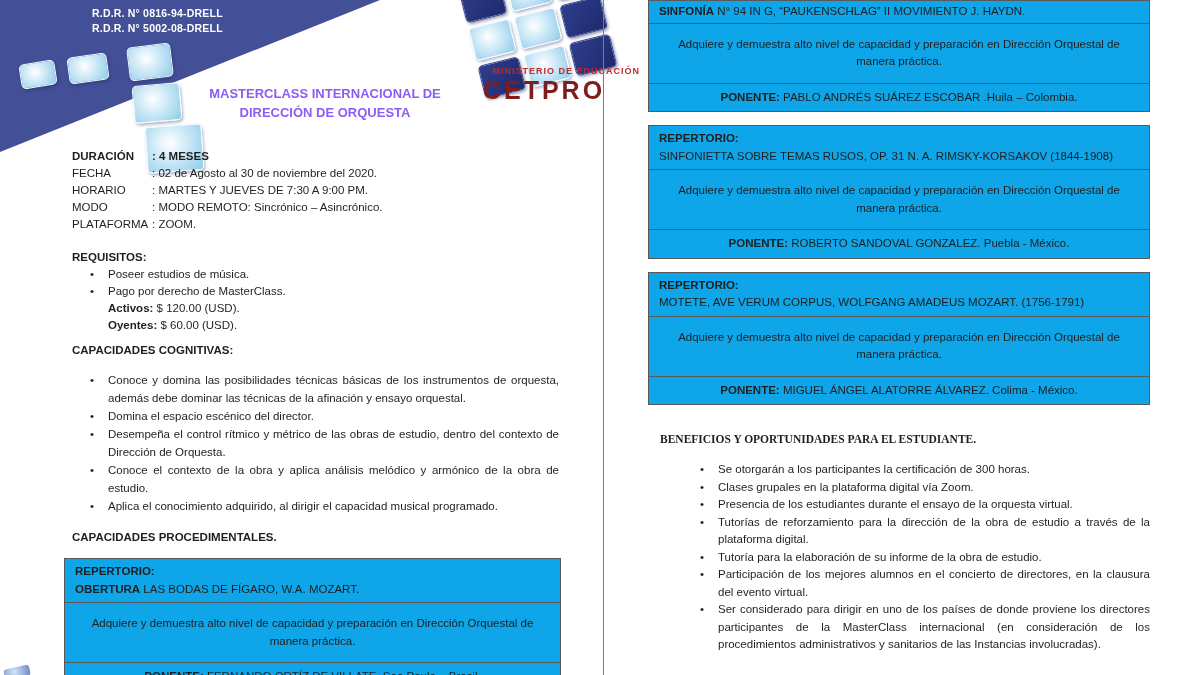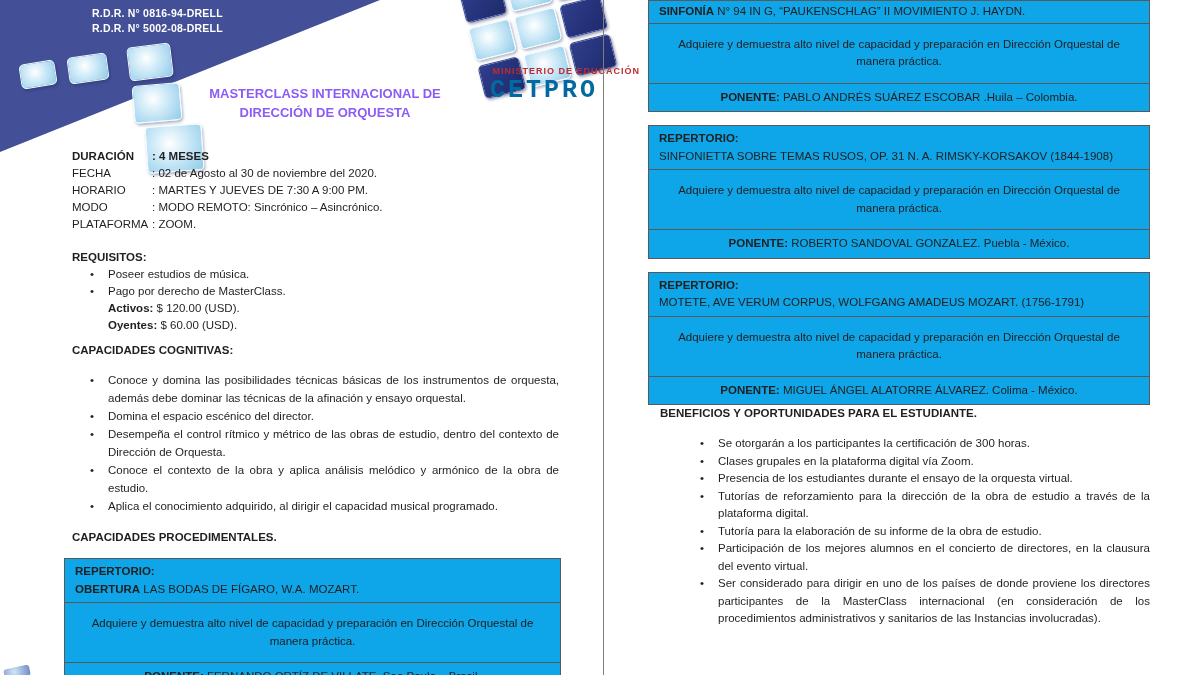--- a/index.html
+++ b/index.html
@@ -19,21 +19,21 @@
 
   .logo { position:absolute; left:448px; top:0; width:192px; height:130px; }
   .logo-grid { position:absolute; left:22px; top:-28px; width:140px;
                display:grid; grid-template-columns:repeat(3,42px); grid-auto-rows:34px;
                gap:5px; transform:rotate(-14deg); }
   .logo-grid .tile { position:relative; left:auto; top:auto; }
   .logo-ministry { position:absolute; left:0; top:66px; width:192px; text-align:right;
                    color:#bf2b30; font-family:Liberation Sans, sans-serif; font-weight:bold;
                    font-size:9px; letter-spacing:1px; }
   .logo-name { position:absolute; left:0; top:76px; width:192px; text-align:center;
-               color:#0369a1; font-family:Liberation Mono, monospace; font-weight:bold;
+               color:#7f1d1d; font-family:Liberation Sans, sans-serif; font-weight:bold;
                font-size:25px; letter-spacing:3px; }
 
   .doc-title { position:absolute; left:160px; top:84px; width:330px; text-align:center;
                font-weight:bold; font-size:13px; line-height:19px; color:#8b5cf6; }
 
   .sliver { position:absolute; left:4px; top:667px; width:26px; height:11px; border-radius:3px;
             transform:rotate(-12deg);
             background:radial-gradient(circle at 40% 40%, #cfe7f5 0%, #6e86c4 100%); }
 
   
@@ -55,21 +55,21 @@
 
   .tbl { border:1px solid #595959; background:#0ea5e9; }
   .tbl > div { padding:4px 10px; line-height:17.5px; }
   .tbl > div + div { border-top:1px solid #595959;text-align:center; }
   .tbl .desc-row { padding-top:12px; padding-bottom:12px; }
   .tbl .pon-row { padding-top:5px; padding-bottom:5px; }
   .left-tbl { margin-left:-8px; width:497px; margin-top:12px; }
 
   .r-tbl { margin-top:13px; }
   .r-tbl:first-child { margin-top:0; border-top:1px solid #595959; }
-  .ben-head { margin-left:12px; line-height:17px; }
+  .ben-head { margin-top:26px; margin-left:12px; line-height:17px;font-family:Liberation Serif, serif; }
   .ben { margin-top:13px; }
   .ben .b-item { line-height:17.5px; }
   .ben .b-item .marker { padding-left:52px; }
   .ben .txt { text-align:justify; }
 </style>
 </head>
 <body>
 
 <div class="canvas">
 

